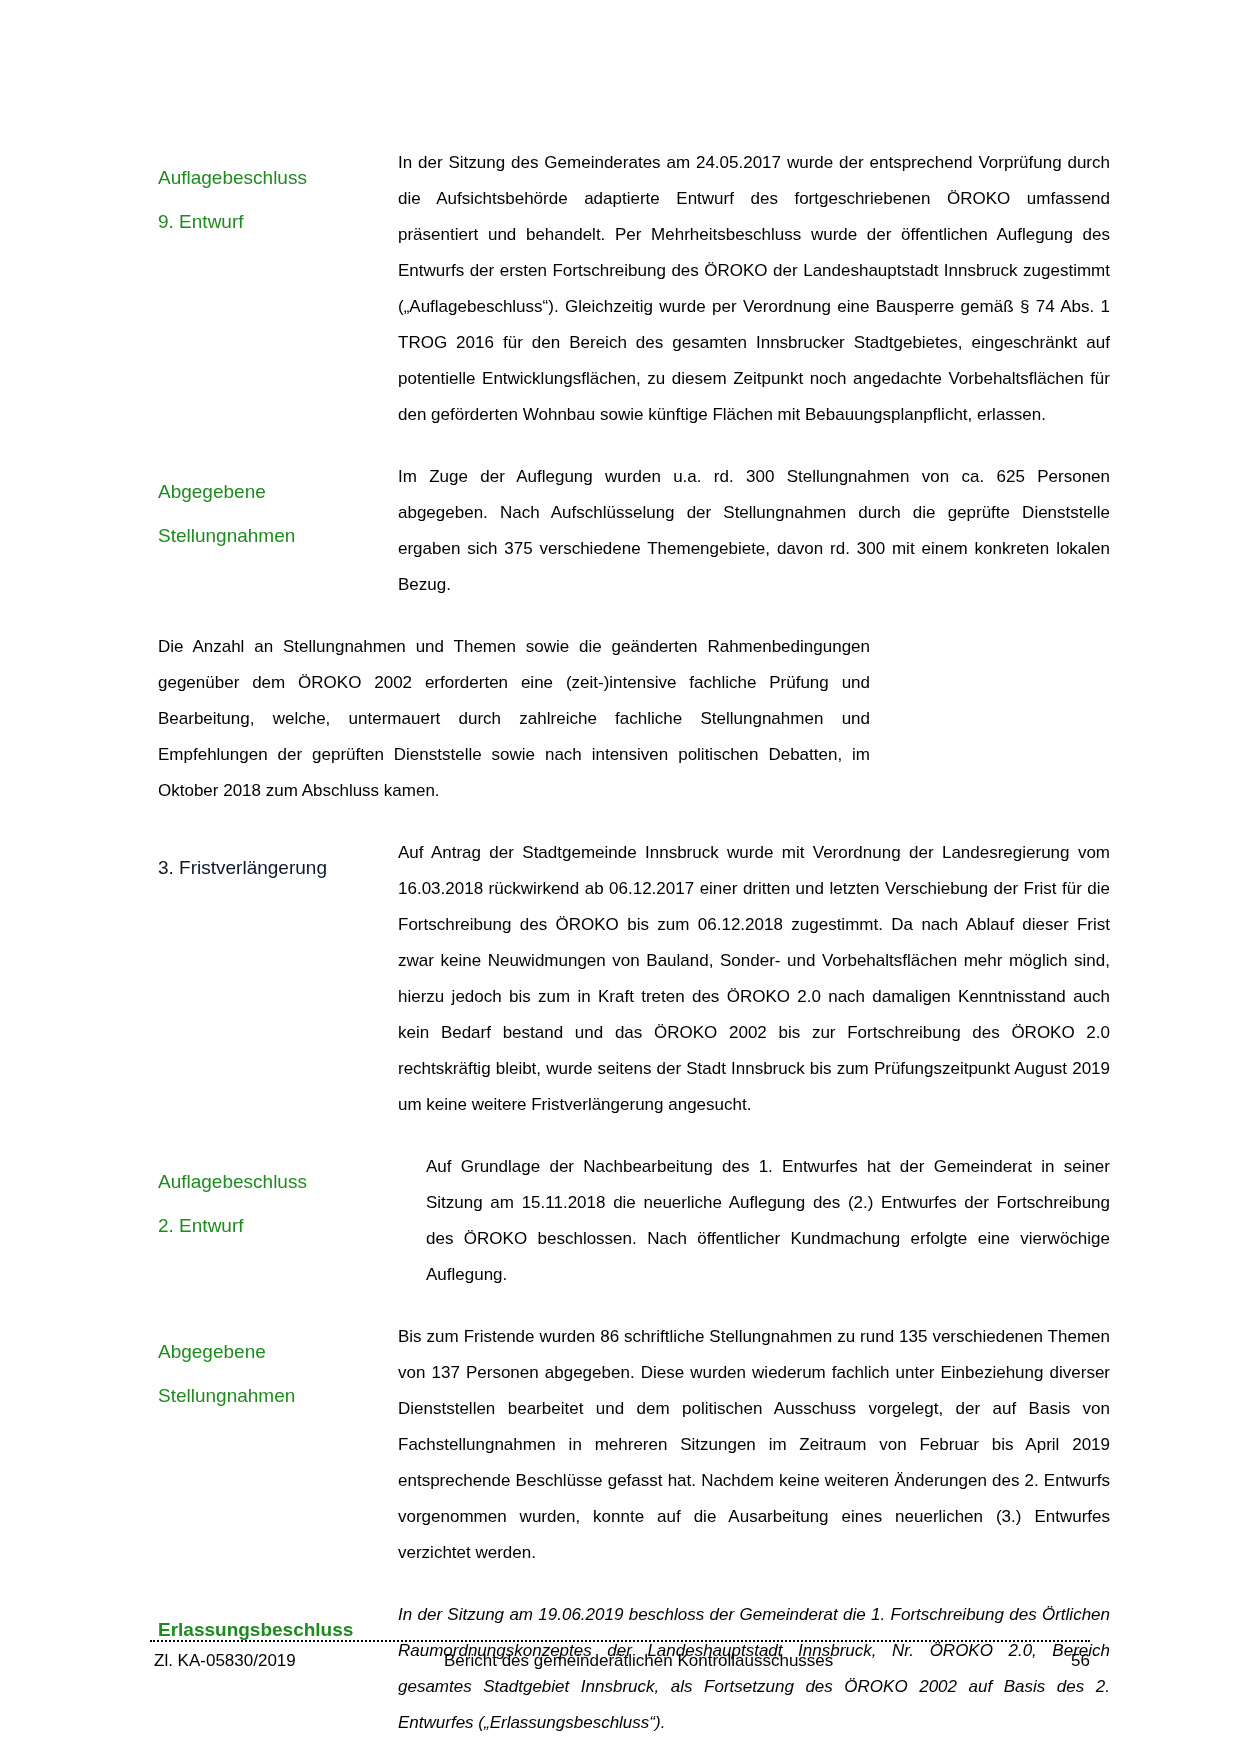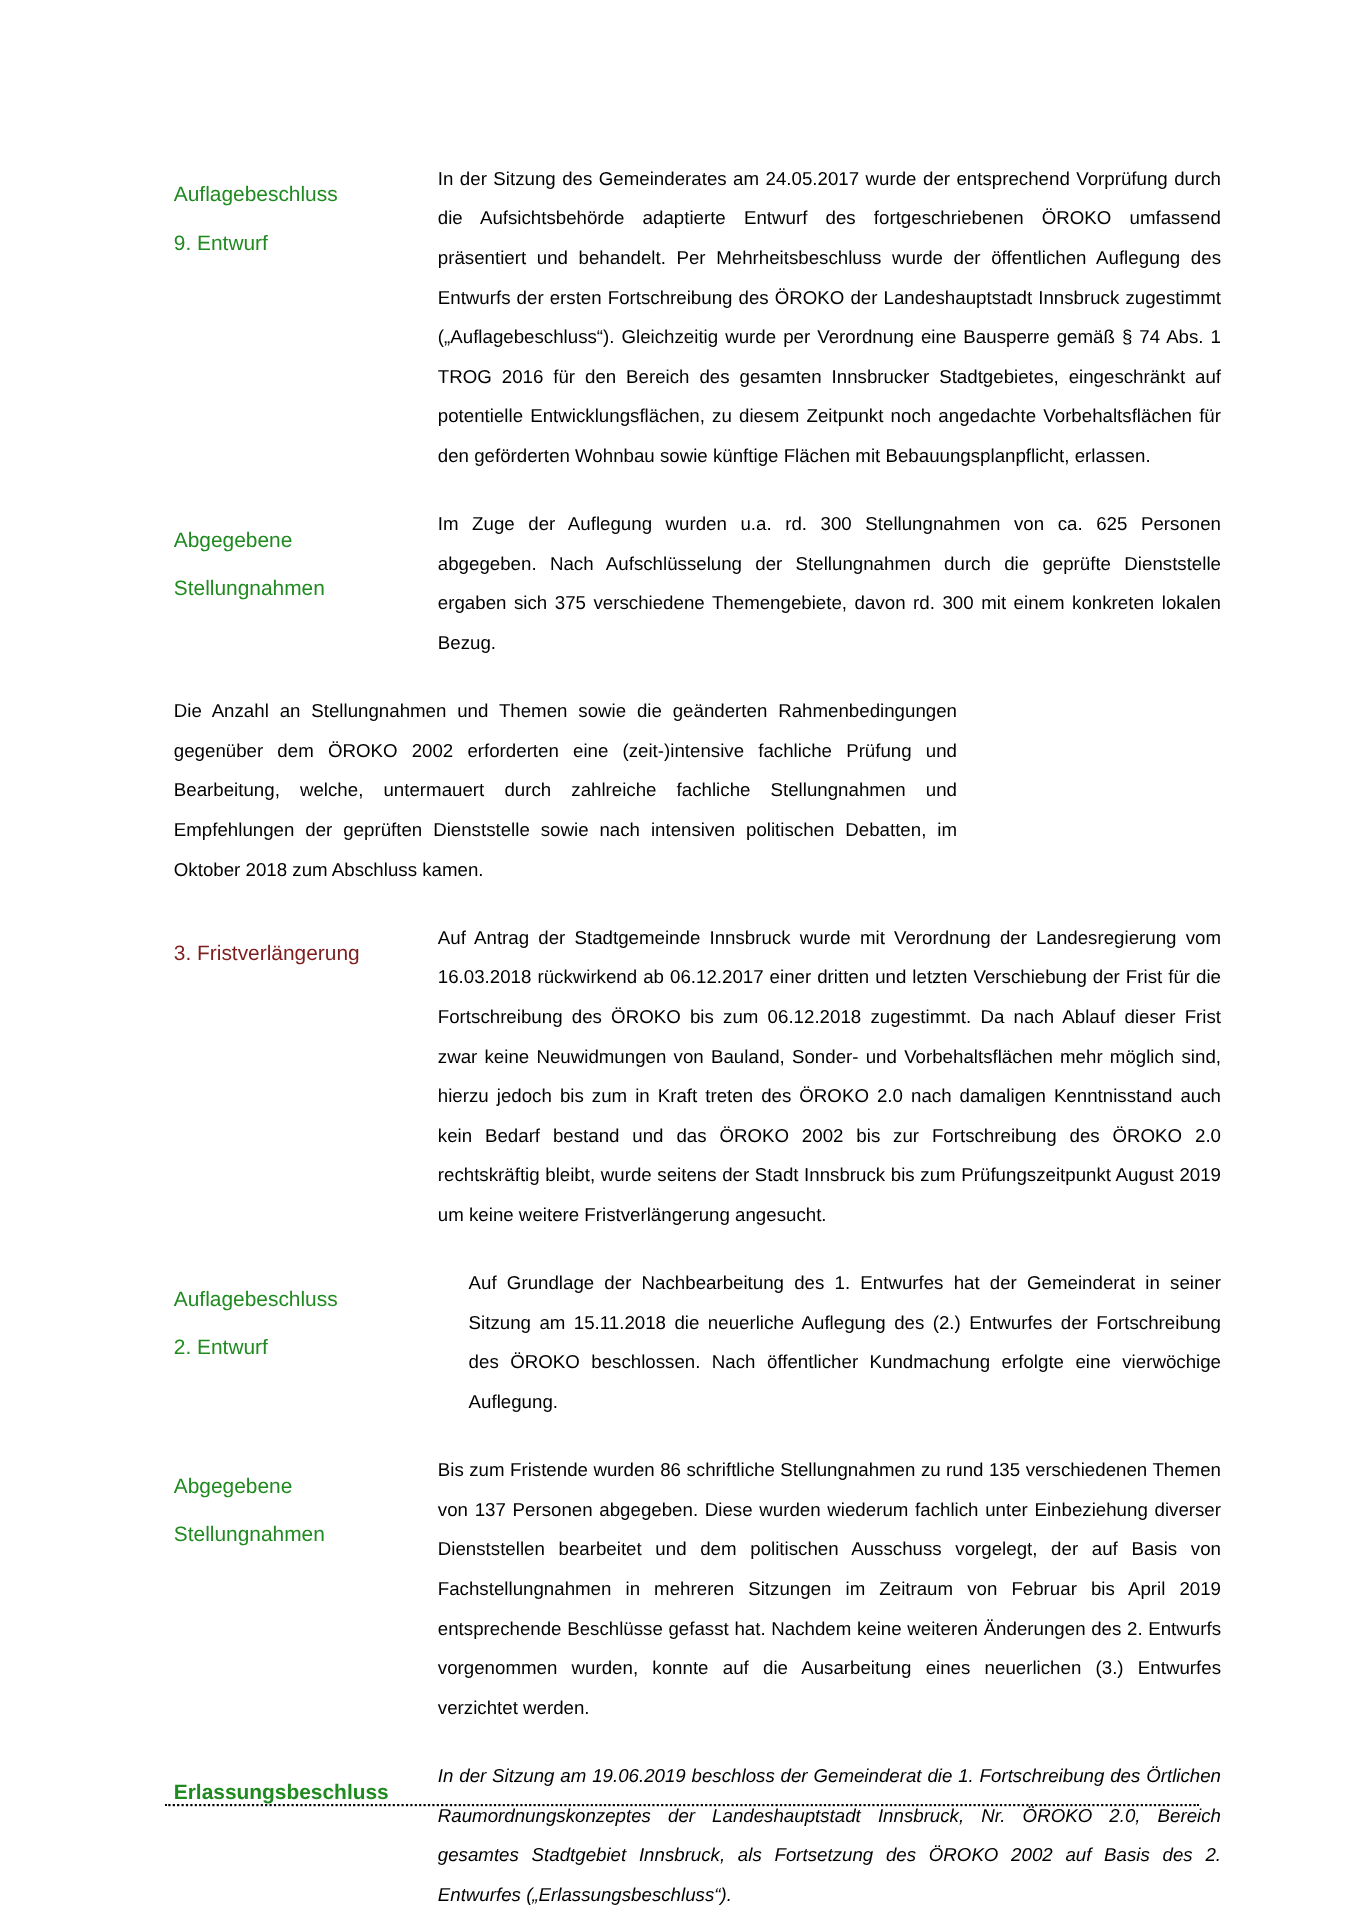--- a/index.html
+++ b/index.html
@@ -32,21 +32,21 @@
       <div class="label" style="color: rgb(31, 138, 31);">
         <span>Abgegebene</span>
         <span>Stellungnahmen</span>
       </div>
       <div class="body" lang="de" style="hyphens: auto;">Im Zuge der Auflegung wurden u.a. rd. 300 Stellungnahmen von ca. 625 Personen abgegeben. Nach Aufschlüsselung der Stellungnahmen durch die geprüfte Dienststelle ergaben sich 375 verschiedene Themengebiete, davon rd. 300 mit einem konkreten lokalen Bezug.</div>
     </div>
     <div class="section">
       <div class="body" lang="de" style="hyphens: auto;">Die Anzahl an Stellungnahmen und Themen sowie die geänderten Rahmenbedingungen gegenüber dem ÖROKO 2002 erforderten eine (zeit-)intensive fachliche Prüfung und Bearbeitung, welche, untermauert durch zahlreiche fachliche Stellungnahmen und Empfehlungen der geprüften Dienststelle sowie nach intensiven politischen Debatten, im Oktober 2018 zum Abschluss kamen.</div>
     </div>
     <div class="section">
-      <div class="label" style="color: #7f1d1d;">
+      <div class="label" style="color: #0f172a;">
         <span>3. Fristverlängerung</span>
       </div>
       <div class="body" lang="de" style="hyphens: auto;">Auf Antrag der Stadtgemeinde Innsbruck wurde mit Verordnung der Landesregierung vom 16.03.2018 rückwirkend ab 06.12.2017 einer dritten und letzten Verschiebung der Frist für die Fortschreibung des ÖROKO bis zum 06.12.2018 zugestimmt. Da nach Ablauf dieser Frist zwar keine Neuwidmungen von Bauland, Sonder- und Vorbehaltsflächen mehr möglich sind, hierzu jedoch bis zum in Kraft treten des ÖROKO 2.0 nach damaligen Kenntnisstand auch kein Bedarf bestand und das ÖROKO 2002 bis zur Fortschreibung des ÖROKO 2.0 rechtskräftig bleibt, wurde seitens der Stadt Innsbruck bis zum Prüfungszeitpunkt August 2019 um keine weitere Fristverlängerung angesucht.</div>
     </div>
     <div class="section">
       <div class="label" style="color: rgb(31, 138, 31);">
         <span>Auflagebeschluss</span>
         <span>2. Entwurf</span>
       </div>
       <div class="body" lang="de" style="hyphens: auto; margin-left: 28px;">Auf Grundlage der Nachbearbeitung des 1. Entwurfes hat der Gemeinderat in seiner Sitzung am 15.11.2018 die neuerliche Auflegung des (2.) Entwurfes der Fortschreibung des ÖROKO beschlossen. Nach öffentlicher Kundmachung erfolgte eine vierwöchige Auflegung.</div>
@@ -61,13 +61,18 @@
     <div class="section">
       <div class="label" style="color: rgb(31, 138, 31); font-weight: bold;">
         <span>Erlassungsbeschluss</span>
       </div>
       <div class="body" lang="de" style="hyphens: auto; font-style: italic;">In der Sitzung am 19.06.2019 beschloss der Gemeinderat die 1. Fortschreibung des Örtlichen Raumordnungskonzeptes der Landeshauptstadt Innsbruck, Nr. ÖROKO 2.0, Bereich gesamtes Stadtgebiet Innsbruck, als Fortsetzung des ÖROKO 2002 auf Basis des 2. Entwurfes („Erlassungsbeschluss“).</div>
     </div>
   </div>
 
 <div class="footer">
   <div class="dots"></div>
+  <div class="foot-row">
+    <span class="foot-left">Zl. KA-05830/2019</span>
+    <span class="foot-center">Bericht des gemeinderätlichen Kontrollausschusses</span>
+    <span class="foot-right">56</span>
+  </div>
 </div>
 
 </body></html>

